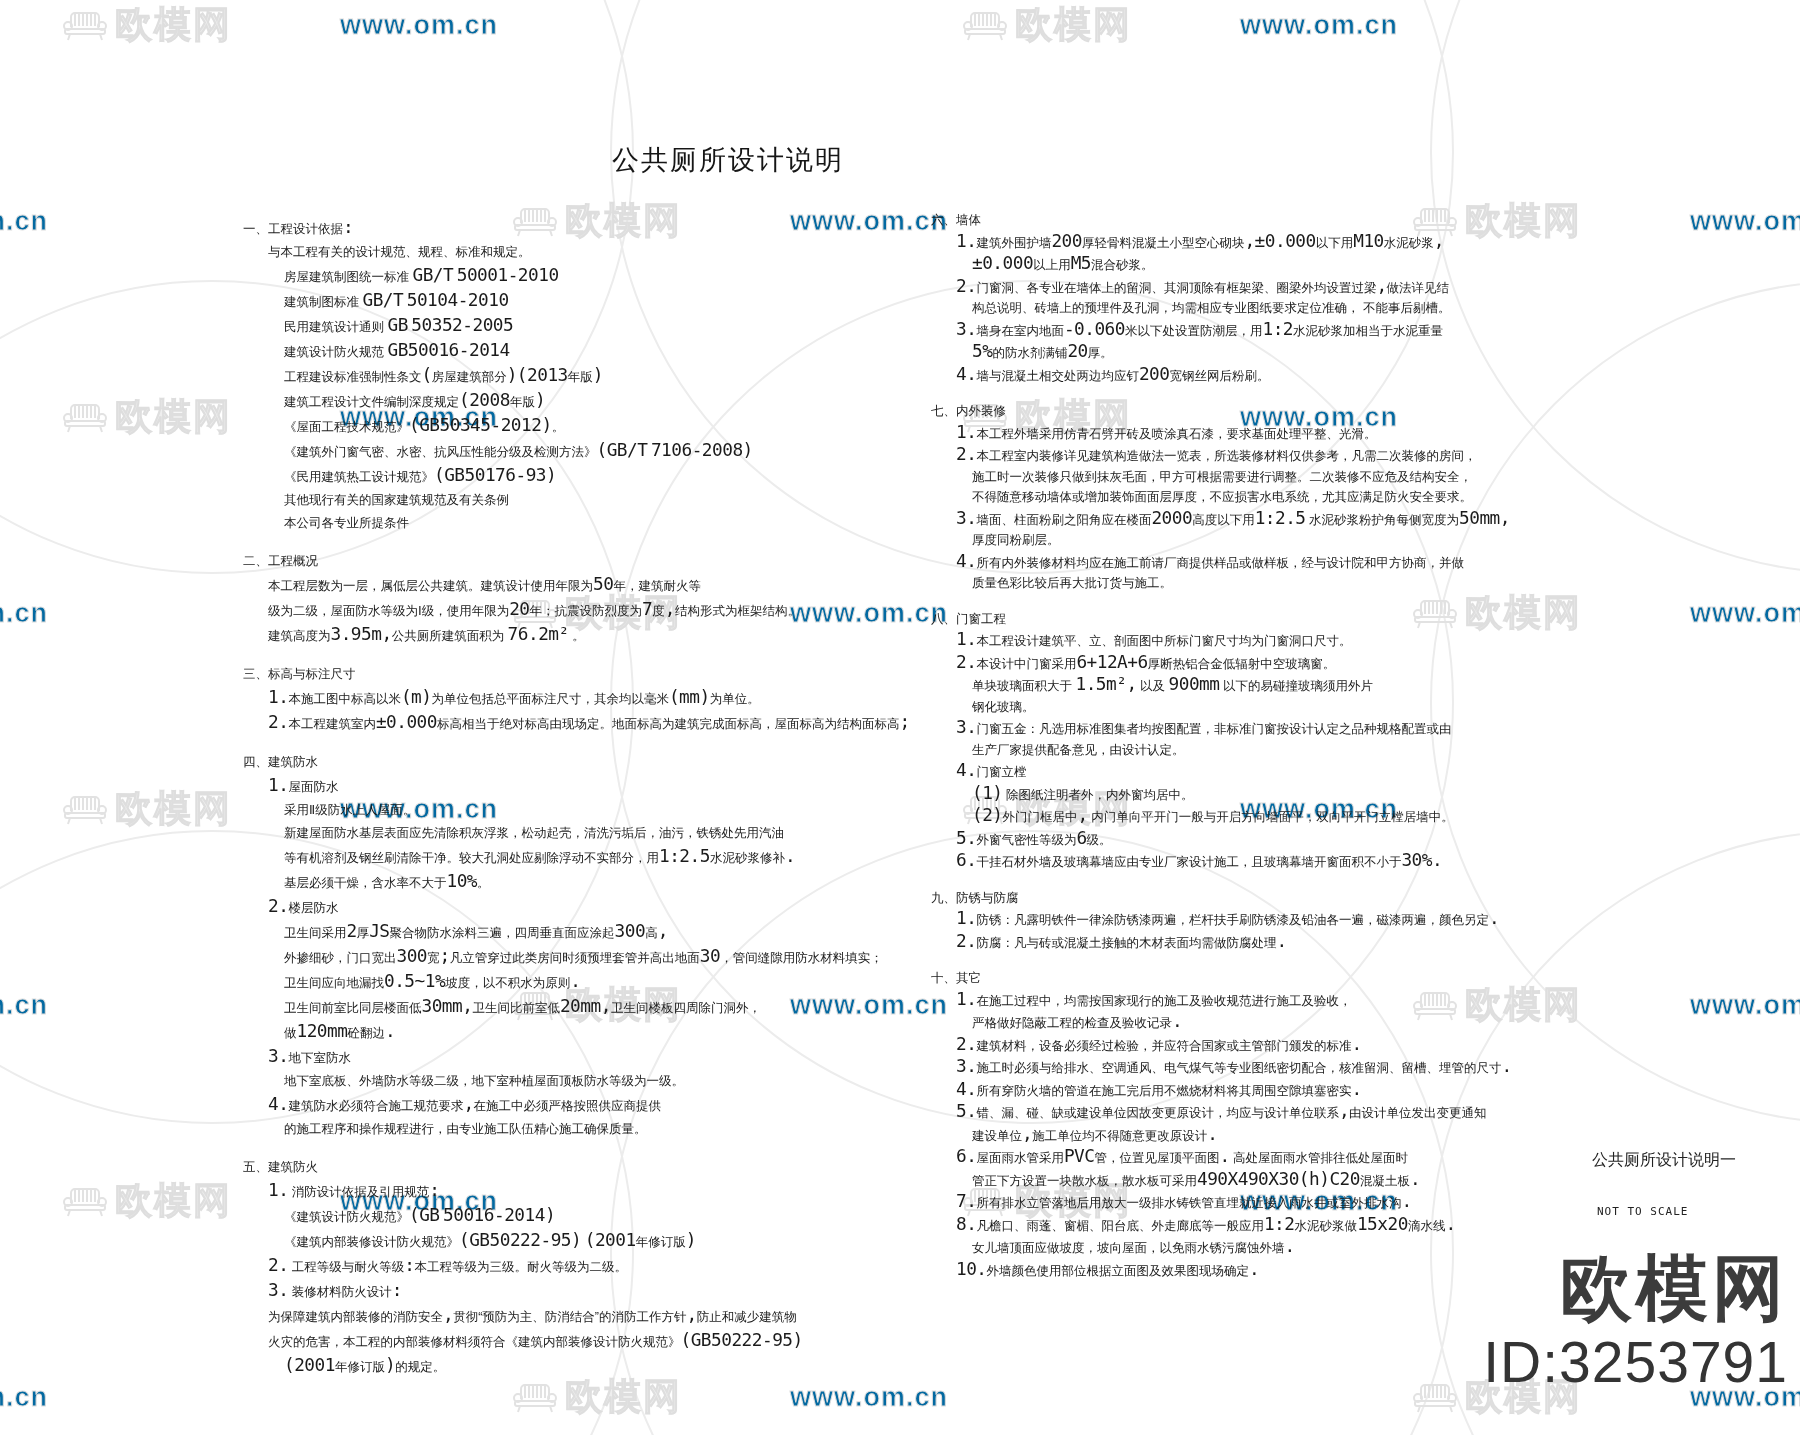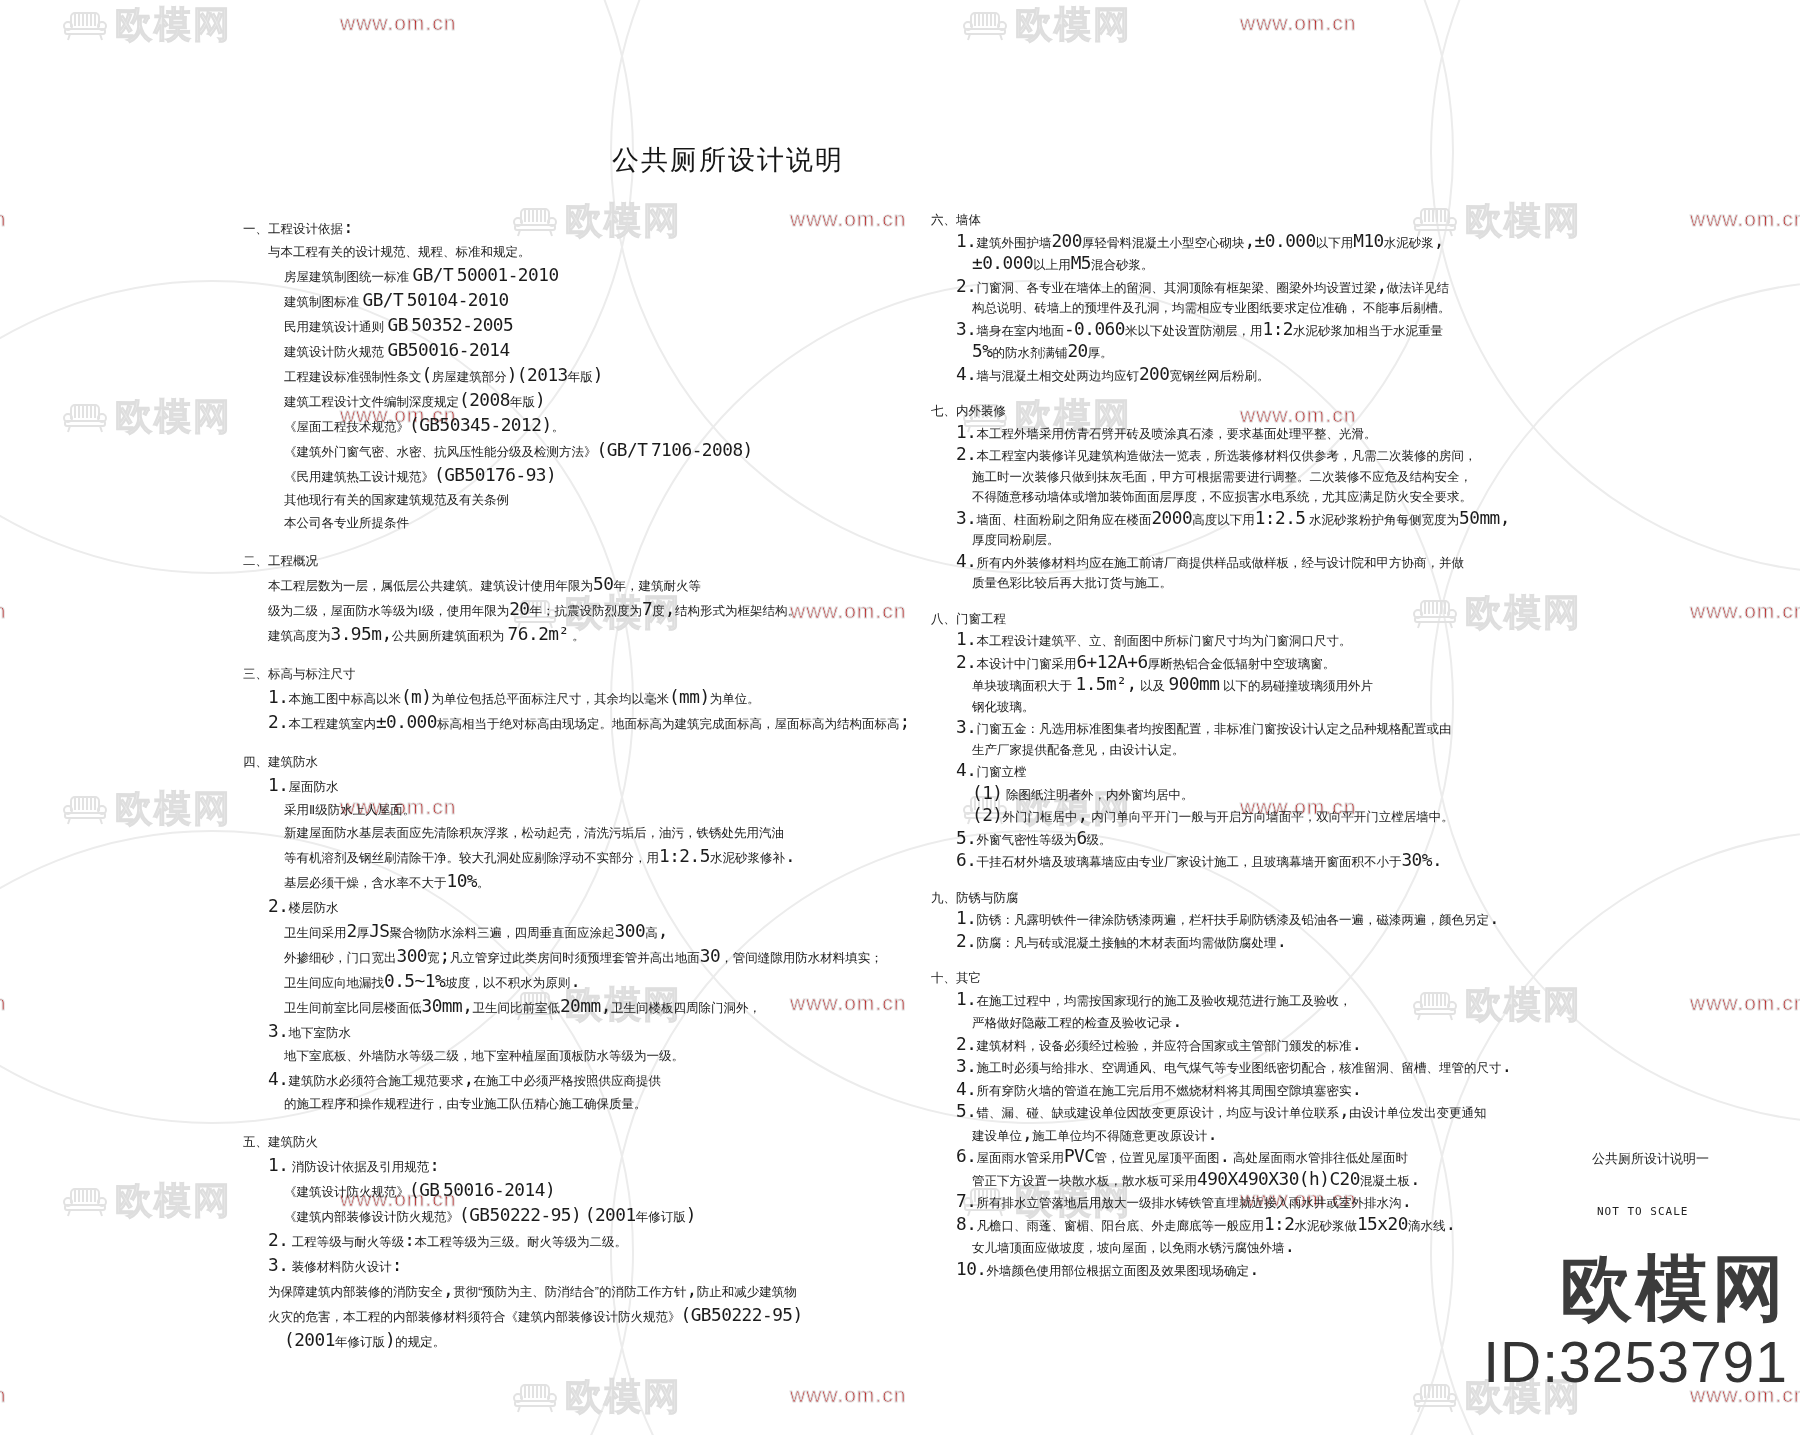--- a/index.html
+++ b/index.html
@@ -9,37 +9,37 @@
   }
   
   .arc{position:absolute;border:2px solid #ececec;border-radius:50%;z-index:0;pointer-events:none;}
   
   .wm{position:absolute;z-index:1;display:flex;align-items:center;gap:7px;white-space:nowrap;pointer-events:none;}
   .wm-logo-text{
     font-size:37px;font-weight:bold;letter-spacing:2px;color:#eeeeee;
     -webkit-text-stroke:1px #dedede;line-height:1;
   }
   .wm-url{
-    font-size:21px;font-weight:normal;letter-spacing:1px;color:#b91c1c;
+    font-size:27px;font-weight:bold;letter-spacing:1px;color:#0369a1;
     -webkit-text-stroke:1px #dedede;line-height:1;
   }
   
   .page-title{position:absolute;left:612px;top:142px;z-index:2;font-size:27px;letter-spacing:2px;color:#161616;}
   .col{position:absolute;z-index:2;}
   .col-left{left:243px;top:180px;width:650px;margin-top:36px;}
   .col-right{left:903px;top:210px;width:600px;}
   .section{margin-bottom:15px;}
   .col .sec-heading,.col .line{white-space:nowrap;font-size:12.5px;color:#1b1b1b;}
   .col-left .sec-heading,.col-left .line{line-height:23px;}
   .col-right .sec-heading,.col-right .line{line-height:20.5px;margin-left:28px;}
   .ind1{padding-left:25px;}
   .ind2{padding-left:41px;}
   .cad{font-family:"DejaVu Sans Mono",monospace;font-size:1.42em;letter-spacing:-0.5px;}
   
-  .sheet-label{position:absolute;left:1592px;top:1150px;z-index:2;font-size:13px;color:#222;}
+  .sheet-label{position:absolute;left:1592px;top:1150px;z-index:2;font-size:16px;color:#222;}
   .scale-note{position:absolute;left:1597px;top:1205px;z-index:2;font-size:11px;letter-spacing:1px;
     font-family:"DejaVu Sans Mono",monospace;color:#222;}
   .brand{position:absolute;right:12px;top:1252px;z-index:3;font-size:72px;font-weight:bold;
     letter-spacing:4px;line-height:1;color:#3c3c3c;}
   .brand-id{position:absolute;right:12px;top:1334px;z-index:3;font-size:57px;line-height:1;
     letter-spacing:1px;color:#343434;}
   .wm-sofa{flex:0 0 auto;}
 </style>
 </head>
 <body>
@@ -360,20 +360,21 @@
       <div class="line ind1"><span class="cad">1.</span>屋面防水</div>
       <div class="line ind2">采用Ⅱ级防水上人屋面。</div>
       <div class="line ind2">新建屋面防水基层表面应先清除积灰浮浆，松动起壳，清洗污垢后，油污，铁锈处先用汽油</div>
       <div class="line ind2">等有机溶剂及钢丝刷清除干净。较大孔洞处应剔除浮动不实部分，用<span class="cad">1:2.5</span>水泥砂浆修补<span class="cad">.</span></div>
       <div class="line ind2">基层必须干燥，含水率不大于<span class="cad">10%</span>。</div>
       <div class="line ind1"><span class="cad">2.</span>楼层防水</div>
       <div class="line ind2">卫生间采用<span class="cad">2</span>厚<span class="cad">JS</span>聚合物防水涂料三遍，四周垂直面应涂起<span class="cad">300</span>高<span class="cad">,</span></div>
       <div class="line ind2">外掺细砂，门口宽出<span class="cad">300</span>宽<span class="cad">;</span>凡立管穿过此类房间时须预埋套管并高出地面<span class="cad">30</span>，管间缝隙用防水材料填实；</div>
       <div class="line ind2">卫生间应向地漏找<span class="cad">0.5~1%</span>坡度，以不积水为原则<span class="cad">.</span></div>
       <div class="line ind2">卫生间前室比同层楼面低<span class="cad">30mm,</span>卫生间比前室低<span class="cad">20mm,</span>卫生间楼板四周除门洞外，</div>
+      <div class="line ind2">做<span class="cad">120mm</span>砼翻边<span class="cad">.</span></div>
       <div class="line ind1"><span class="cad">3.</span>地下室防水</div>
       <div class="line ind2">地下室底板、外墙防水等级二级，地下室种植屋面顶板防水等级为一级。</div>
       <div class="line ind1"><span class="cad">4.</span>建筑防水必须符合施工规范要求<span class="cad">,</span>在施工中必须严格按照供应商提供</div>
       <div class="line ind2">的施工程序和操作规程进行，由专业施工队伍精心施工确保质量。</div>
     </div>
     <div class="section">
       <div class="sec-heading">五、建筑防火</div>
       <div class="line ind1"><span class="cad">1.</span> 消防设计依据及引用规范<span class="cad">:</span></div>
       <div class="line ind2">《建筑设计防火规范》<span class="cad">(GB</span> <span class="cad">50016-2014)</span></div>
       <div class="line ind2">《建筑内部装修设计防火规范》<span class="cad">(GB50222-95)</span> <span class="cad">(2001</span>年修订版<span class="cad">)</span></div>

